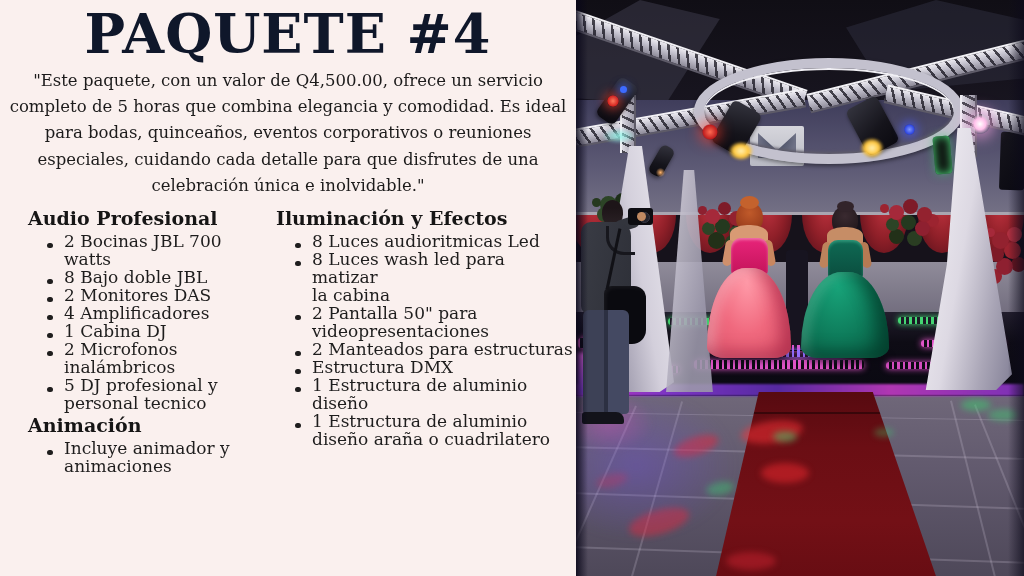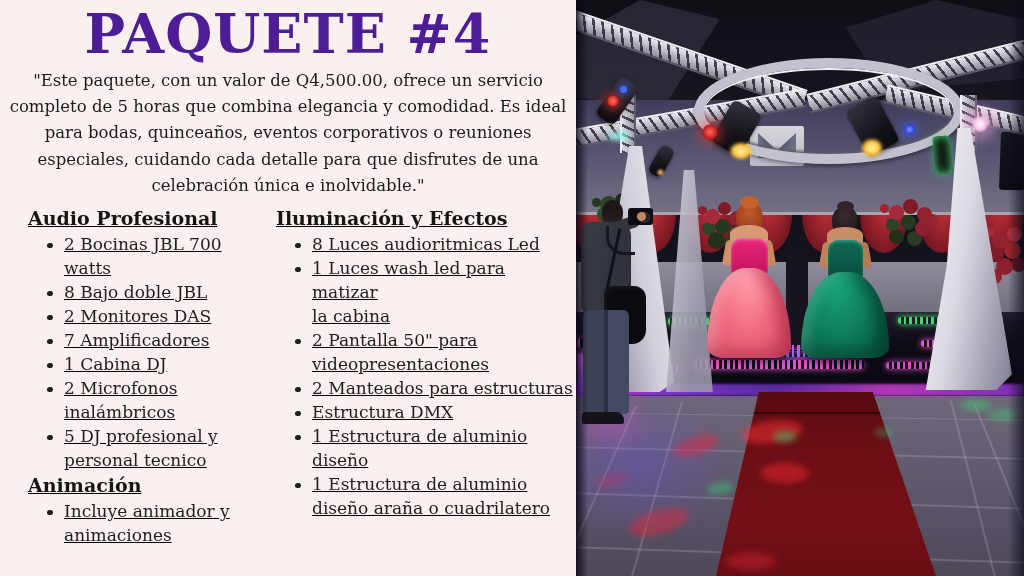--- a/index.html
+++ b/index.html
@@ -1,26 +1,26 @@
 <!DOCTYPE html>
 <html><head>
 <meta charset="utf-8">
 <style>
   html,body{margin:0;padding:0;background:#2a2a2a;}
   .page{width:1024px;height:576px;display:flex;overflow:hidden;position:relative;font-family:"DejaVu Serif",serif;}
   
   .left-panel{width:576px;height:576px;background:#faf0ee;box-sizing:border-box;overflow:hidden;}
-  .title{margin:0;padding-top:2px;text-align:center;font-size:54px;line-height:64px;font-weight:700;letter-spacing:1px;color:#4c1d95;}
+  .title{margin:0;padding-top:2px;text-align:center;font-size:54px;line-height:64px;font-weight:700;letter-spacing:1px;color:#0f172a;}
   .desc{white-space:pre-line;text-align:center;font-size:16.5px;line-height:26.2px;margin:2px 6px 0;color:#1c1b1b;}
-  .columns{display:flex;margin-top:6px;padding-left:28px;padding-right:2px;gap:8px;text-decoration:underline;}
+  .columns{display:flex;margin-top:6px;padding-left:28px;padding-right:2px;gap:8px;}
   .col-left{width:240px;flex:none;}
   .col-right{flex:1;min-width:0;}
   .sec-h{font-size:19px;font-weight:700;margin:0;line-height:27px;color:#161515;}
   .blist{list-style:none;margin:0;padding:0 0 0 18px;font-size:17px;color:#1e1d1d;}
-  .blist li{position:relative;padding-left:18px;white-space:pre-line;line-height:24px;}
+  .blist li{position:relative;padding-left:18px;white-space:pre-line;line-height:18px;}
   .blist li::before{content:'';position:absolute;left:1px;top:10.5px;width:5.5px;height:5.5px;border-radius:50%;background:#1e1d1d;}
   
   .photo{width:448px;height:576px;position:relative;overflow:hidden;background:#14121c;flex:none;}
   .abs{position:absolute;}
   .ph-ceiling{left:0;top:0;width:448px;height:120px;background:linear-gradient(180deg,#100e15 0%,#191621 100%);z-index:1;}
   .vault1{left:-20px;top:0;width:210px;height:105px;background:#3c3a4a;clip-path:polygon(0 45%,40% 0,78% 18%,52% 100%,0 92%);opacity:.55;z-index:1;}
   .vault2{left:250px;top:0;width:200px;height:92px;background:#343244;clip-path:polygon(10% 30%,55% 0,100% 22%,100% 85%,30% 100%);opacity:.45;z-index:1;}
   .ph-wall{left:0;top:100px;width:448px;height:168px;background:linear-gradient(180deg,#3f3d5b 0%,#5d5a75 40%,#8b8795 95%);z-index:1;}
   .screen{left:174px;top:126px;width:54px;height:40px;background:linear-gradient(180deg,#d6d6dc,#b9bac4);border-radius:2px;z-index:2;}
   .screen::after{content:'';position:absolute;left:8px;top:7px;right:8px;bottom:8px;background:radial-gradient(ellipse at 50% 20%,#3c4158 0%,#6f7286 70%);clip-path:polygon(0 0,50% 70%,100% 0,100% 100%,0 100%);}
@@ -168,38 +168,38 @@
 para bodas, quinceaños, eventos corporativos o reuniones
 especiales, cuidando cada detalle para que disfrutes de una
 celebración única e inolvidable."</p>
     <div class="columns">
       <div class="col-left">
         <h2 class="sec-h">Audio Profesional</h2>
         <ul class="blist">
           <li>2 Bocinas JBL 700 watts</li>
           <li>8 Bajo doble JBL</li>
           <li>2 Monitores DAS</li>
-          <li>7 Amplificadores</li>
+          <li>4 Amplificadores</li>
           <li>1 Cabina DJ</li>
           <li>2 Microfonos
 inalámbricos</li>
           <li>5 DJ profesional y
 personal tecnico</li>
         </ul>
         <h2 class="sec-h">Animación</h2>
         <ul class="blist">
           <li>Incluye animador y
 animaciones</li>
         </ul>
       </div>
       <div class="col-right">
         <h2 class="sec-h">Iluminación y Efectos</h2>
         <ul class="blist">
           <li>8 Luces audioritmicas Led</li>
-          <li>1 Luces wash led para matizar
+          <li>8 Luces wash led para matizar
 la cabina</li>
           <li>2 Pantalla 50" para
 videopresentaciones</li>
           <li>2 Manteados para estructuras</li>
           <li>Estructura DMX</li>
           <li>1 Estructura de aluminio
 diseño</li>
           <li>1 Estructura de aluminio
 diseño araña o cuadrilatero</li>
         </ul>

